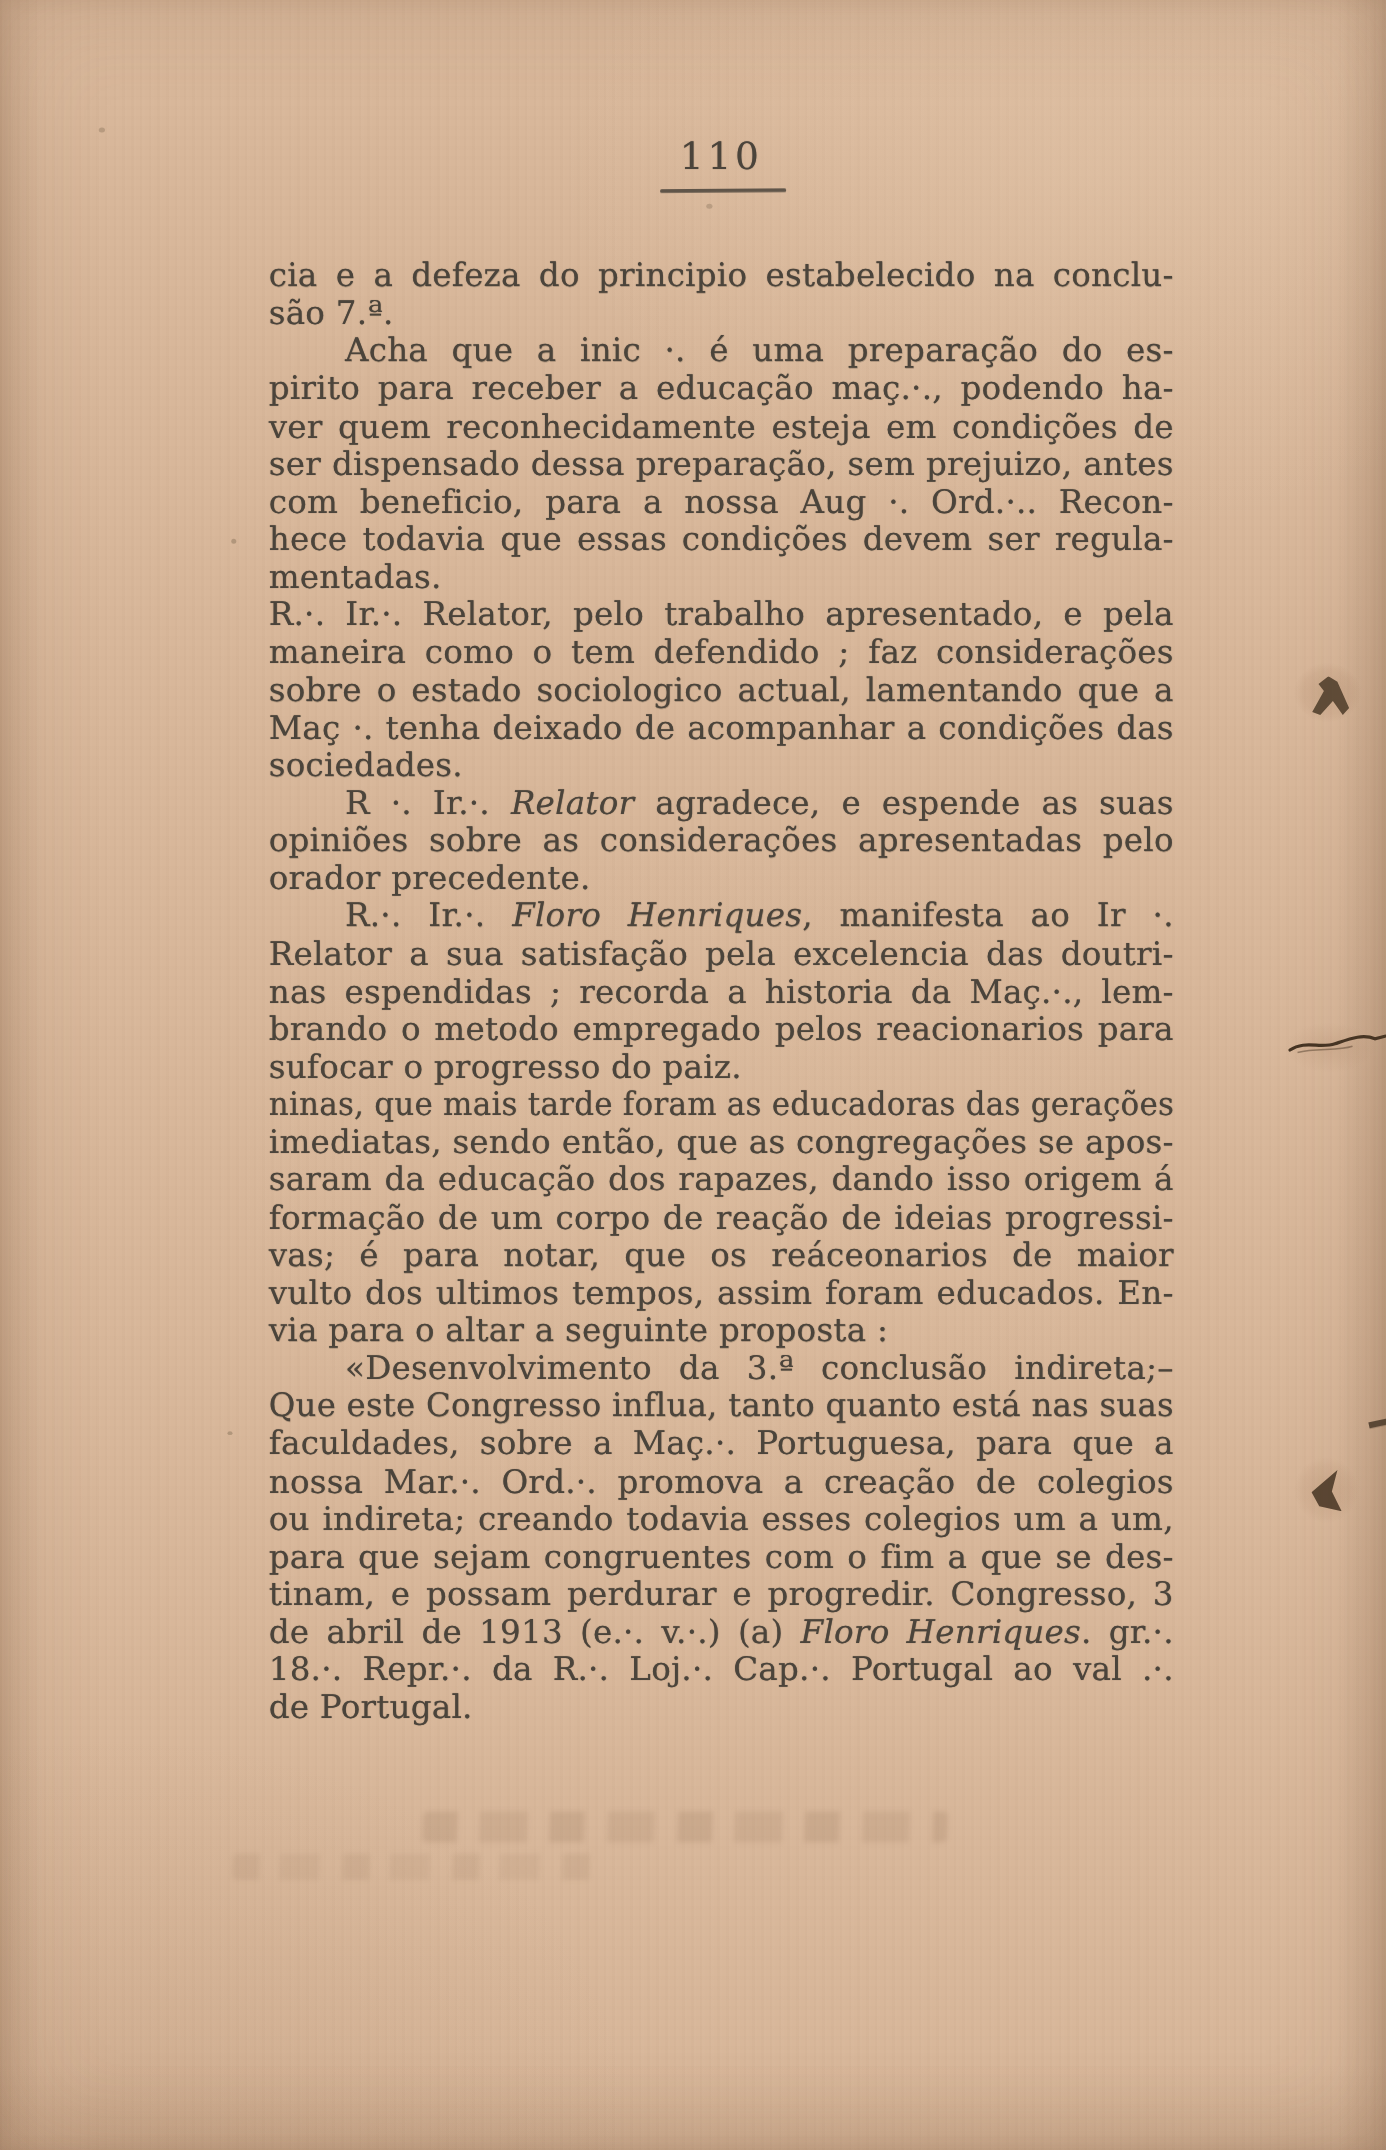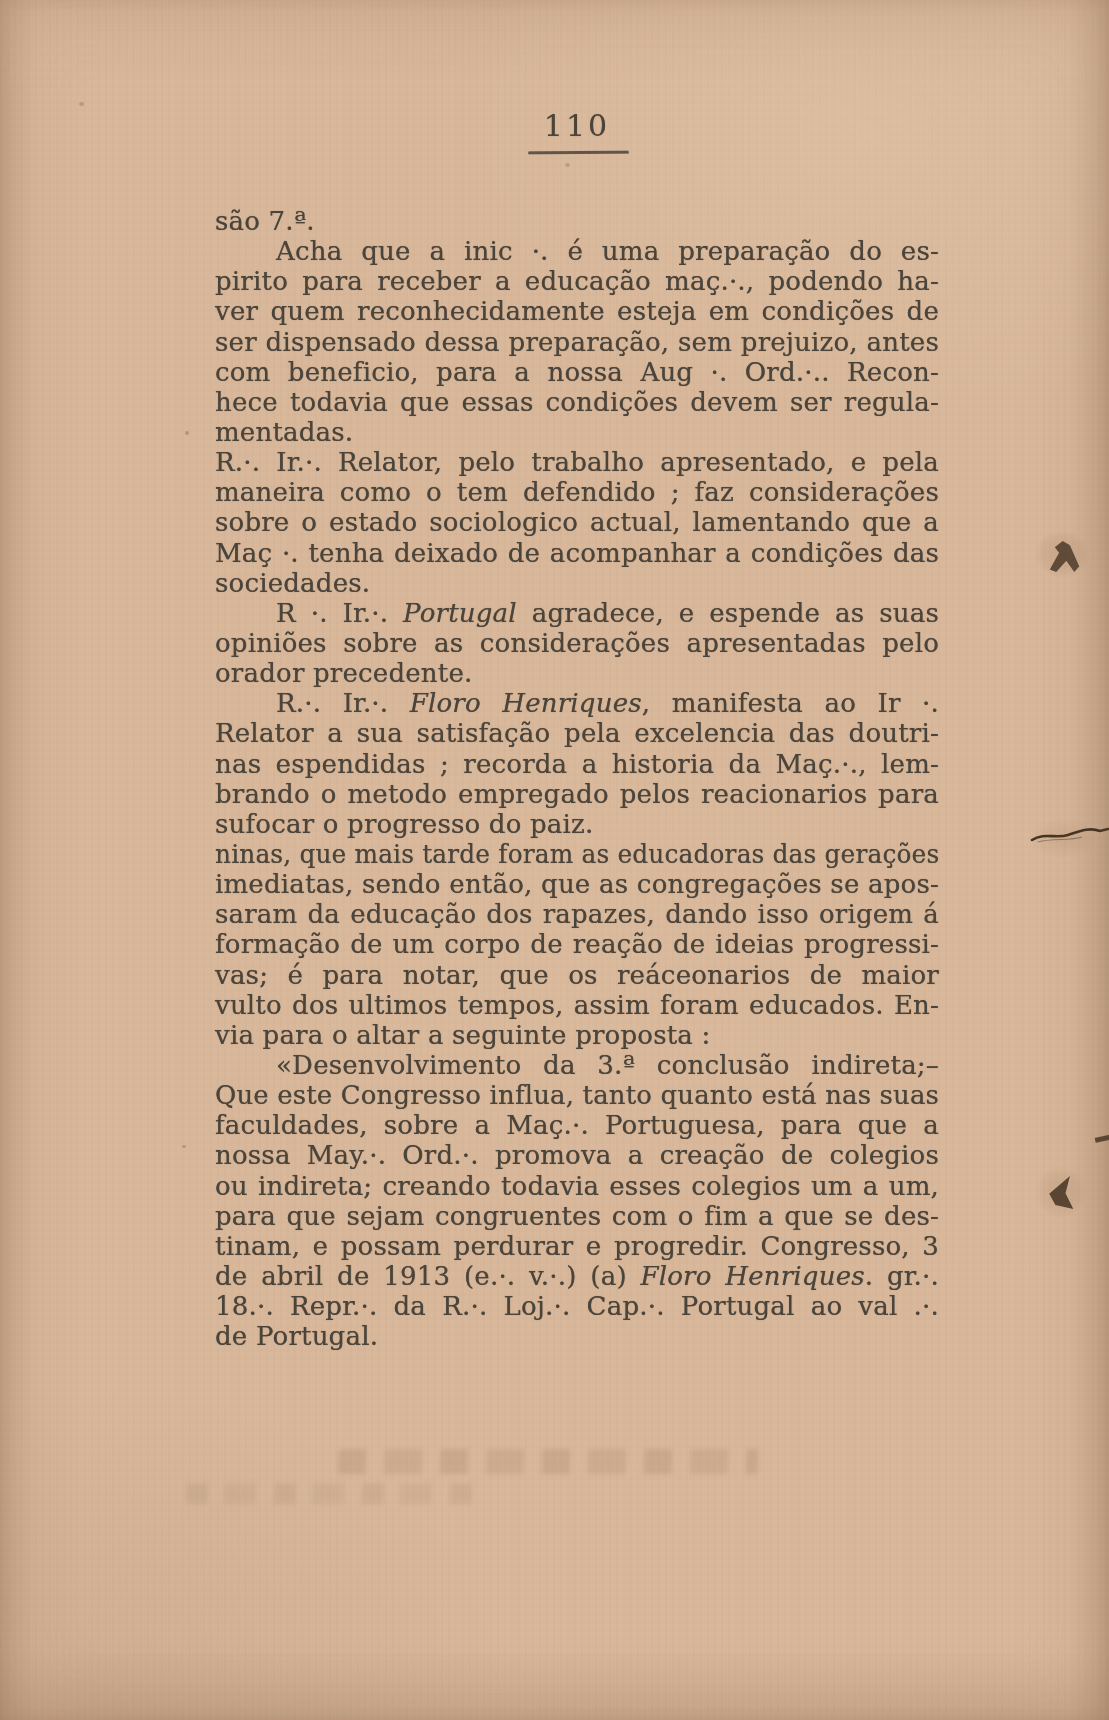--- a/index.html
+++ b/index.html
@@ -86,52 +86,53 @@
 </style>
 </head>
 <body>
 
 <div class="page">
 
   <div class="pagenum">110</div>
   <div class="pagenum-rule"></div>
 
   <div class="text-block">
+      <div class="line">cia e a defeza do principio estabelecido na conclu-</div>
       <div class="line final">são 7.ª.</div>
       <div class="line indent">Acha que a inic ·. é uma preparação do es-</div>
       <div class="line">pirito para receber a educação maç.·., podendo ha-</div>
       <div class="line">ver quem reconhecidamente esteja em condições de</div>
       <div class="line">ser dispensado dessa preparação, sem prejuizo, antes</div>
       <div class="line">com beneficio, para a nossa Aug ·. Ord.·.. Recon-</div>
       <div class="line">hece todavia que essas condições devem ser regula-</div>
       <div class="line final">mentadas.</div>
       <div class="line">R.·. Ir.·. Relator, pelo trabalho apresentado, e pela</div>
       <div class="line">maneira como o tem defendido ; faz considerações</div>
       <div class="line">sobre o estado sociologico actual, lamentando que a</div>
       <div class="line">Maç ·. tenha deixado de acompanhar a condições das</div>
       <div class="line final">sociedades.</div>
-      <div class="line indent">R ·. Ir.·. <i>Portugal</i> agradece, e espende as suas</div>
+      <div class="line indent">R ·. Ir.·. <i>Relator</i> agradece, e espende as suas</div>
       <div class="line">opiniões sobre as considerações apresentadas pelo</div>
       <div class="line final">orador precedente.</div>
       <div class="line indent">R.·. Ir.·. <i>Floro Henriques</i>, manifesta ao Ir ·.</div>
       <div class="line">Relator a sua satisfação pela excelencia das doutri-</div>
       <div class="line">nas espendidas ; recorda a historia da Maç.·., lem-</div>
       <div class="line">brando o metodo empregado pelos reacionarios para</div>
       <div class="line final">sufocar o progresso do paiz.</div>
       <div class="line" style="transform-origin: left center; transform: scaleX(0.952632); text-align-last: left;">ninas, que mais tarde foram as educadoras das gerações</div>
       <div class="line">imediatas, sendo então, que as congregações se apos-</div>
       <div class="line">saram da educação dos rapazes, dando isso origem á</div>
       <div class="line">formação de um corpo de reação de ideias progressi-</div>
       <div class="line">vas; é para notar, que os reáceonarios de maior</div>
       <div class="line">vulto dos ultimos tempos, assim foram educados. En-</div>
       <div class="line final">via para o altar a seguinte proposta :</div>
       <div class="line indent">«Desenvolvimento da 3.ª conclusão indireta;–</div>
       <div class="line" style="transform-origin: left center; transform: scaleX(0.995873); text-align-last: left;">Que este Congresso influa, tanto quanto está nas suas</div>
       <div class="line">faculdades, sobre a Maç.·. Portuguesa, para que a</div>
-      <div class="line">nossa May.·. Ord.·. promova a creação de colegios</div>
+      <div class="line">nossa Mar.·. Ord.·. promova a creação de colegios</div>
       <div class="line">ou indireta; creando todavia esses colegios um a um,</div>
       <div class="line">para que sejam congruentes com o fim a que se des-</div>
       <div class="line">tinam, e possam perdurar e progredir. Congresso, 3</div>
       <div class="line">de abril de 1913 (e.·. v.·.) (a) <i>Floro Henriques</i>. gr.·.</div>
       <div class="line">18.·. Repr.·. da R.·. Loj.·. Cap.·. Portugal ao val .·.</div>
       <div class="line final">de Portugal.</div>
     </div>
 
   <div class="artifact halo halo-a"></div>
   <div class="artifact blot-a"></div>

